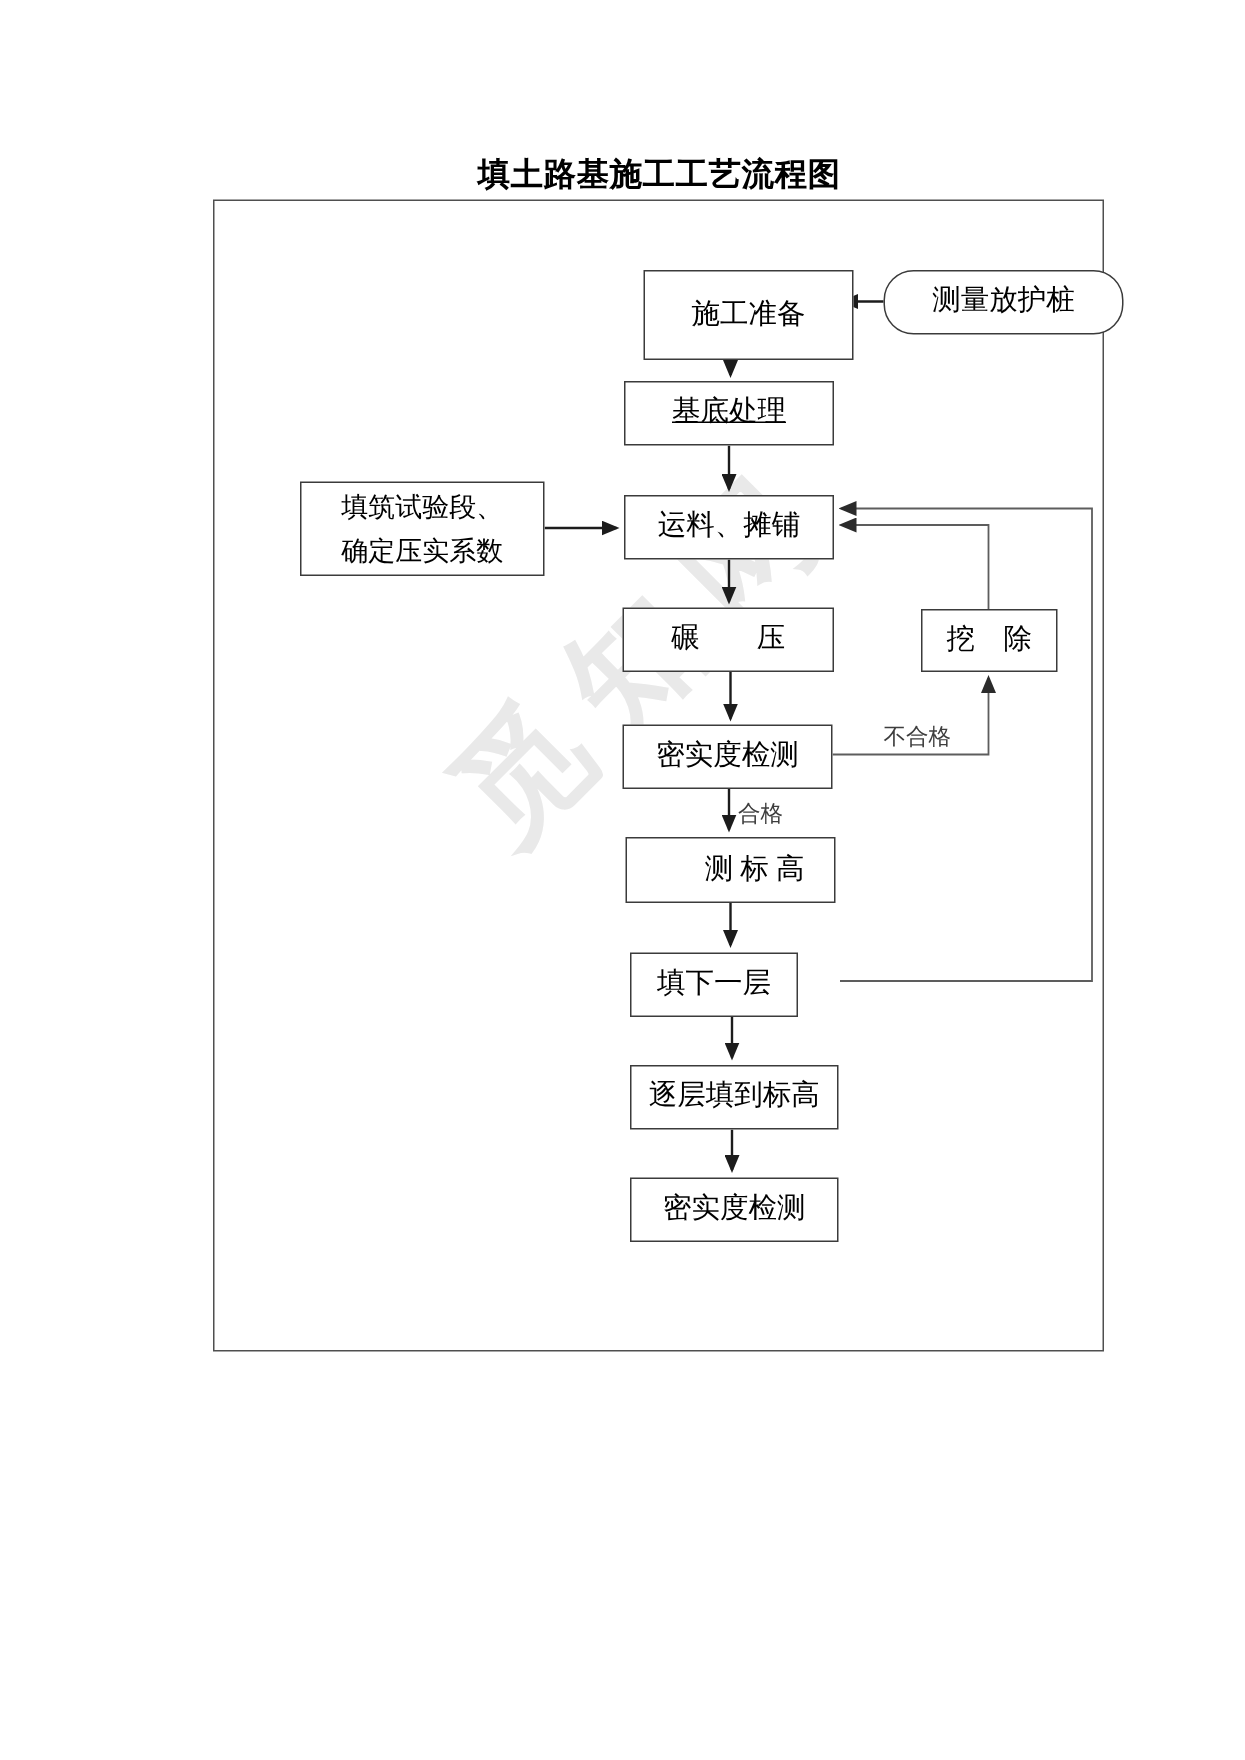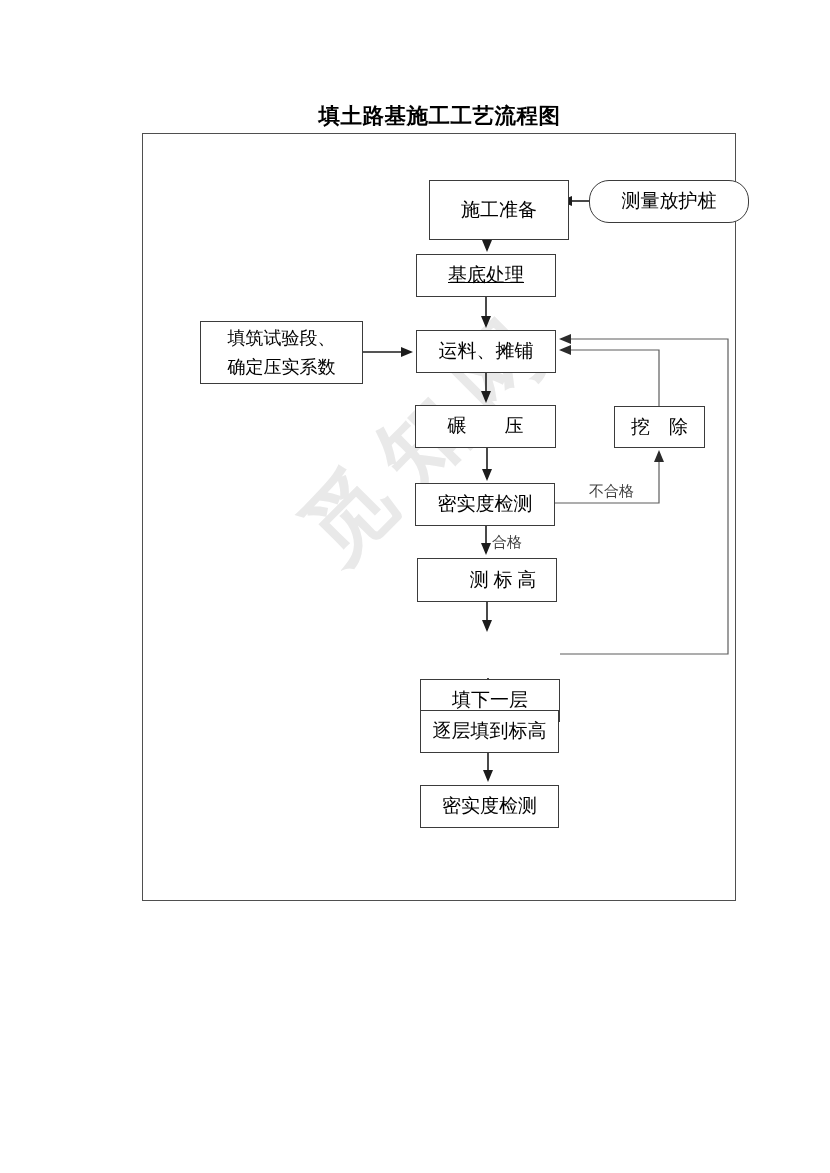--- a/index.html
+++ b/index.html
@@ -85,21 +85,21 @@
   
   #n-prep       { left: 417px; top: 180px; width: 140px; height: 60px; margin-left: 12px; }
   #n-survey     { left: 589px; top: 180px; width: 160px; height: 43px; border-radius: 20px; }
   #n-base       { left: 416px; top: 254px; width: 140px; height: 43px; text-decoration: underline; }
   #n-trial      { left: 200px; top: 321px; width: 163px; height: 63px; }
   #n-haul       { left: 416px; top: 330px; width: 140px; height: 43px; }
   #n-roll       { left: 415px; top: 405px; width: 141px; height: 43px; }
   #n-excavate   { left: 614px; top: 406px; width: 91px;  height: 42px; }
   #n-density    { left: 415px; top: 483px; width: 140px; height: 43px; }
   #n-elevation  { left: 417px; top: 558px; width: 140px; height: 44px; padding-left: 32px; }
-  #n-next       { left: 420px; top: 635px; width: 140px; height: 43px; margin-top: 44px; }
+  #n-next       { left: 420px; top: 635px; width: 112px; height: 43px; }
   #n-grade      { left: 420px; top: 710px; width: 139px; height: 43px; }
   #n-trim       { left: 420px; top: 785px; width: 139px; height: 43px; }
   #lbl-pass { left: 492px; top: 533px; }
   #lbl-fail { left: 589px; top: 482px; text-align: center; }
 </style>
 </head>
 <body>
 
 <div id="page">
 

